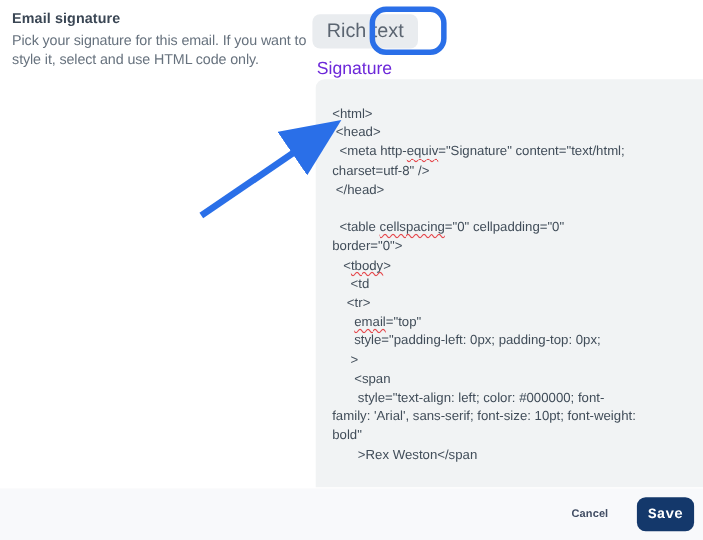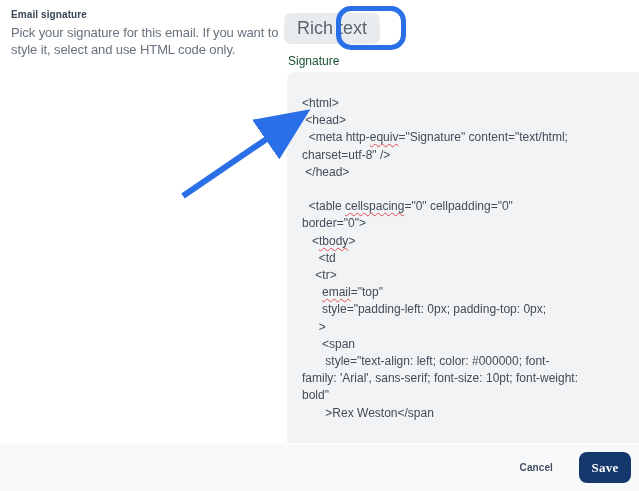--- a/index.html
+++ b/index.html
@@ -5,21 +5,21 @@
   * { margin:0; padding:0; box-sizing:border-box; }
   html,body { background:#ffffff; }
   body { font-family:"Liberation Sans", sans-serif; }
   .page {
     position:relative; width:639px; height:491px;
     background:#ffffff; overflow:hidden;
   }
 
   
   .intro { position:absolute; left:11px; top:9px; width:272px; }
-  .intro h2 { font-size:10px; font-weight:bold; color:#3a4654; letter-spacing:.1px; }
+  .intro h2 { font-size:13px; font-weight:bold; color:#3a4654; letter-spacing:.1px; }
   .intro p { margin-top:4px; font-size:13px; line-height:17px; color:#67727e; letter-spacing:-.1px; }
 
   
   .mode-toggle {
     position:absolute; left:284px; top:13px; height:31px;
     display:flex; background:#e9ecef; border-radius:7px;
   }
   .seg {
     border:none; background:transparent; cursor:pointer;
     font-family:"Liberation Sans", sans-serif; font-size:18px;
@@ -28,21 +28,21 @@
   }
   .seg.active {
     background:#d8e7fb; color:#21395f; font-weight:bold;
   }
   .annotation-ring {
     position:absolute; left:336px; top:6px; width:70px; height:44px;
     border:5px solid #2a6fe8; border-radius:15px; pointer-events:none;
   }
 
   
-  .sig-label { position:absolute; left:288px; top:54px; font-size:12px; color:#14532d; }
+  .sig-label { position:absolute; left:288px; top:54px; font-size:16px; color:#6d28d9; }
   .code-box {
     position:absolute; left:287px; top:72px; width:394px; height:371px;
     background:#f1f3f4; border-radius:8px 8px 0 0; overflow:hidden;
   }
   .code-content {
     position:absolute; left:15px; top:23px; right:26px; bottom:0;
     font-family:"Liberation Sans", sans-serif;
     font-size:12px; line-height:17.2px; color:#414d59;
   }
   .code-line { white-space:pre; min-height:17.2px; }
@@ -81,21 +81,21 @@
     background:#f8f9fb; display:flex; align-items:center; justify-content:flex-end;
     gap:26px; padding-right:8px;
   }
   .cancel-btn {
     border:none; background:transparent; cursor:pointer;
     font-family:"Liberation Sans", sans-serif;
     font-size:10px; color:#414d63; font-weight:bold; letter-spacing:.1px;
   }
   .save-btn {
     border:none; cursor:pointer; background:#14386b; color:#ffffff;
-    font-family:Liberation Serif, serif;
+    font-family:Liberation Mono, monospace;
     font-size:13px; font-weight:bold; letter-spacing:.2px;
     width:52px; height:31px; border-radius:8px;
   }
 </style>
 </head>
 <body>
 
 <div class="page">
 
   <div class="intro">

